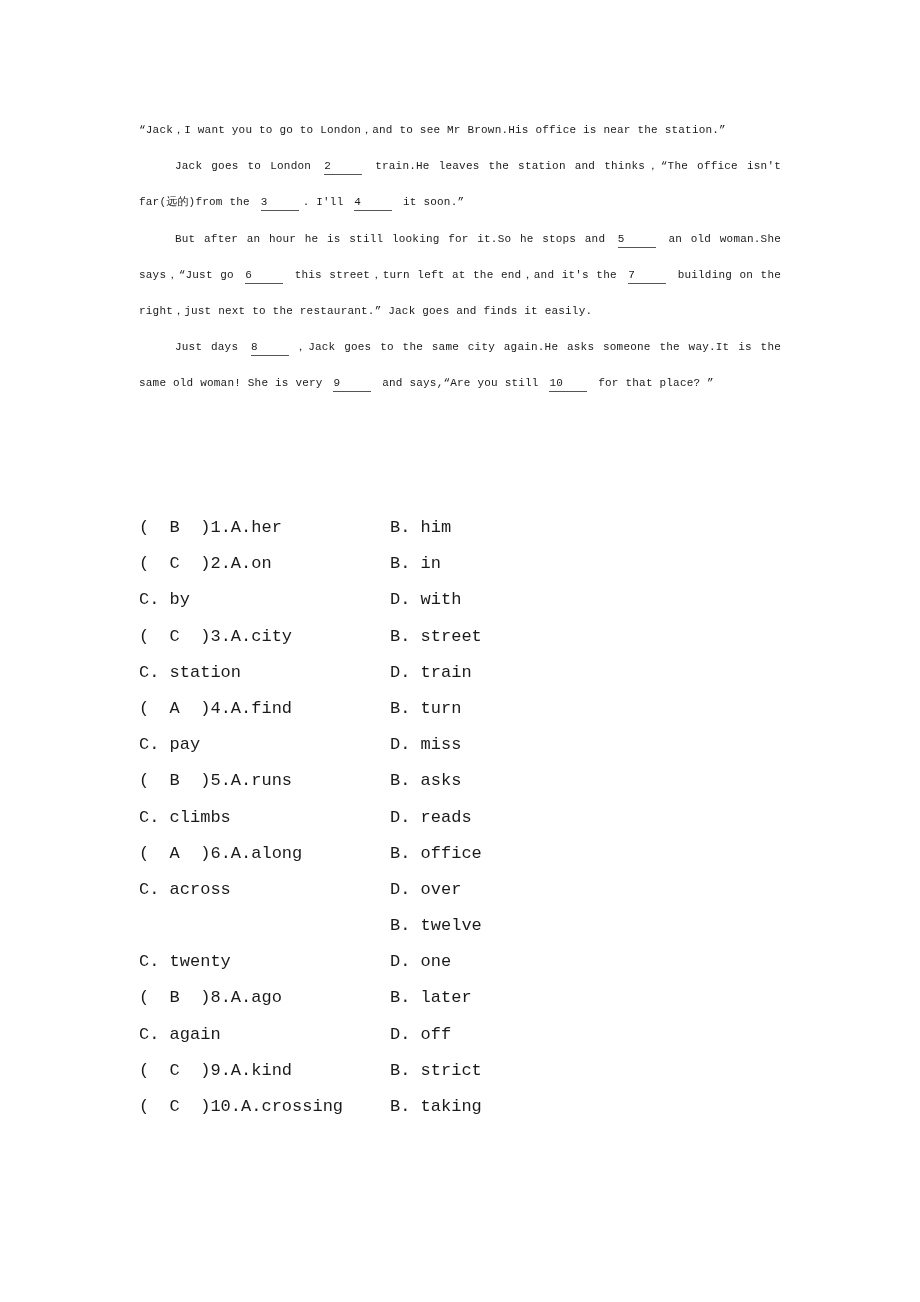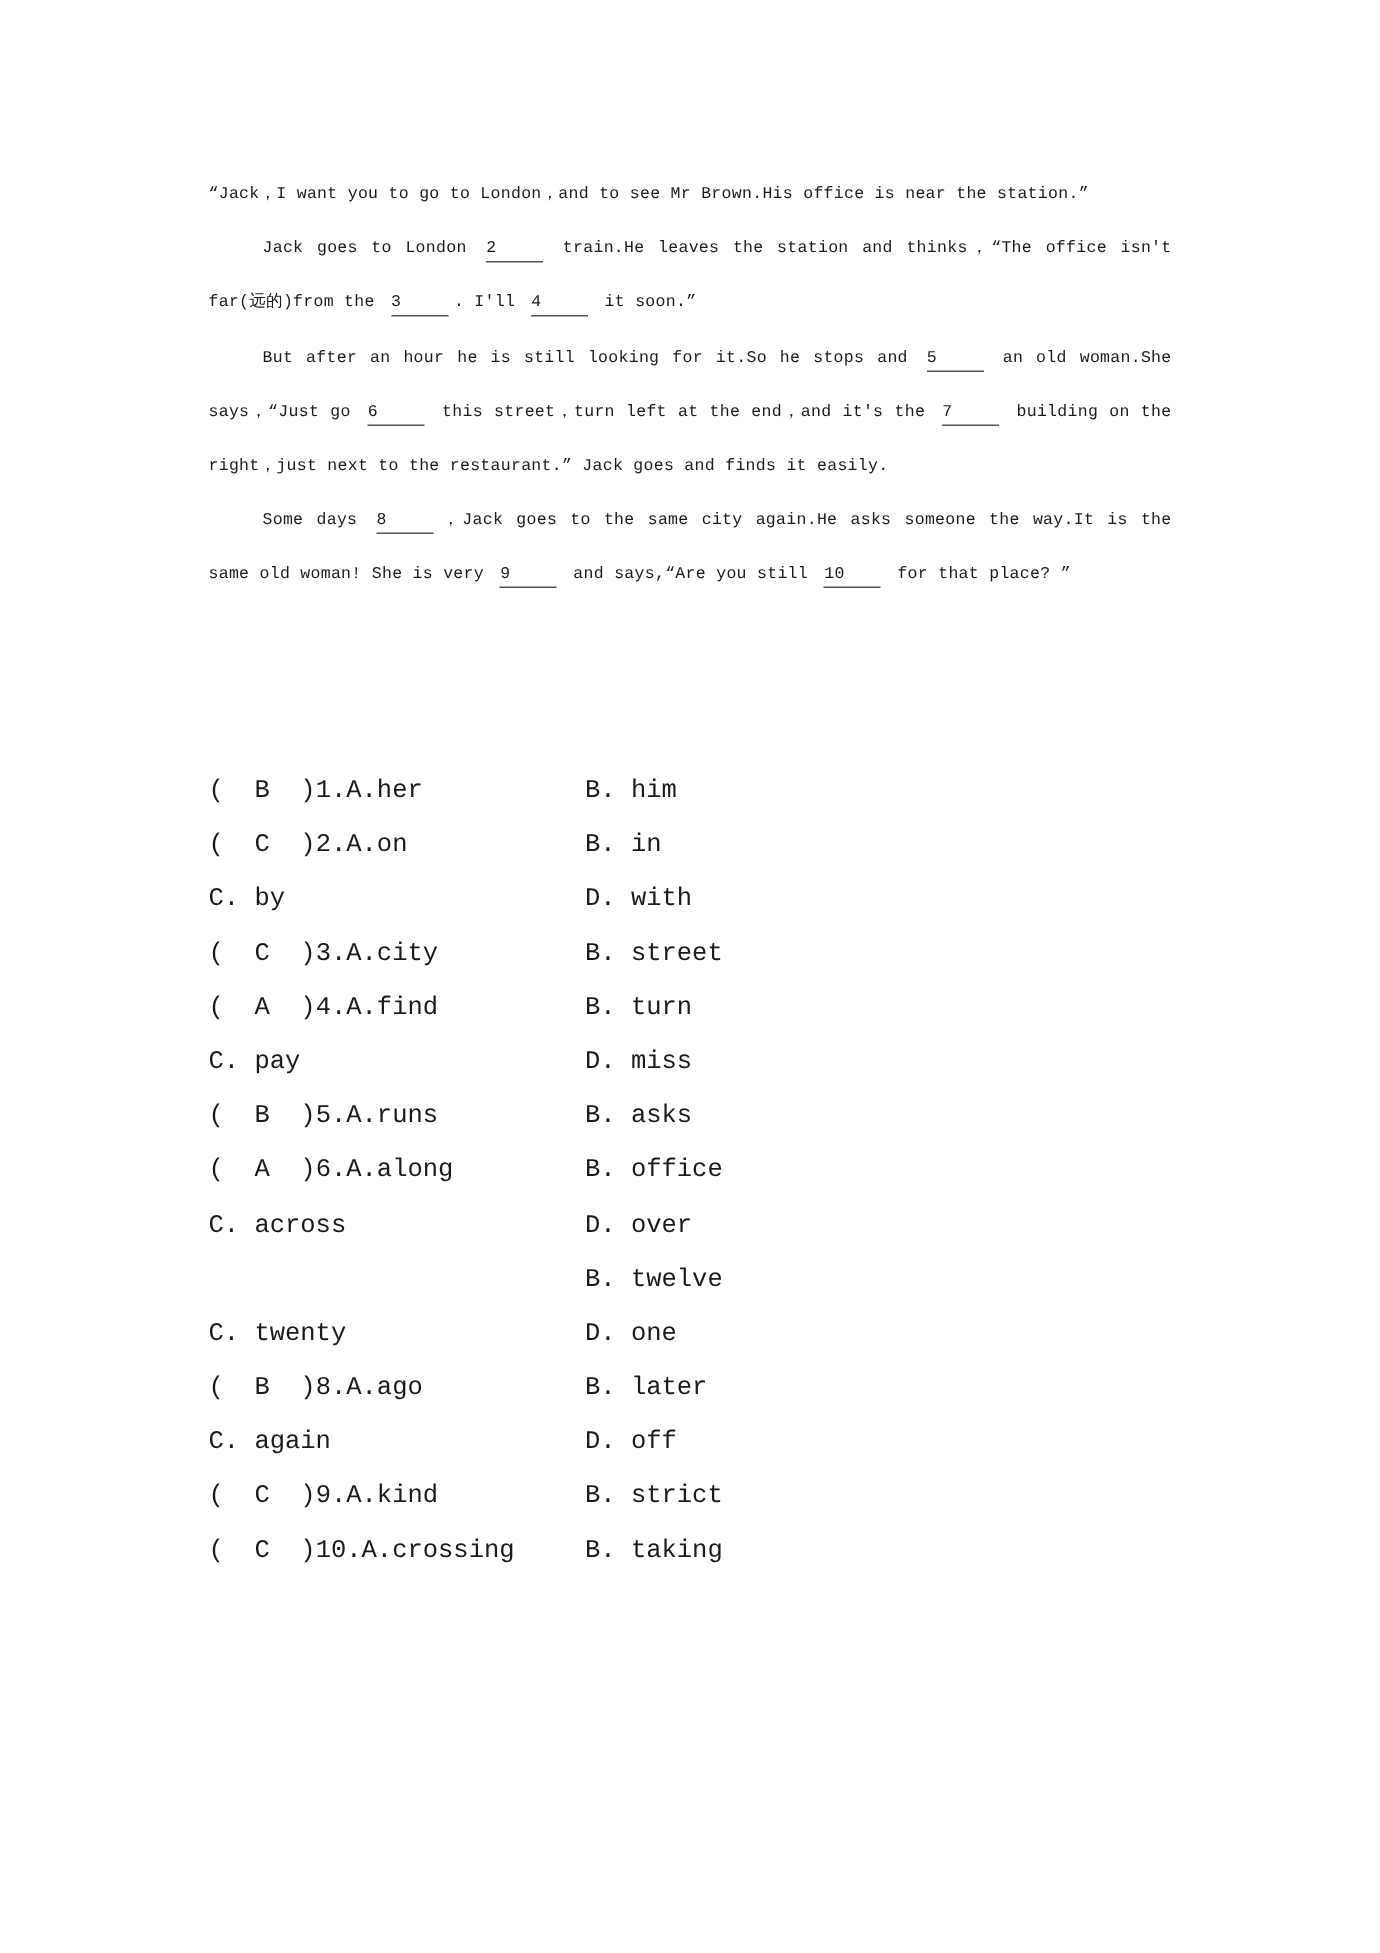--- a/index.html
+++ b/index.html
@@ -71,51 +71,59 @@
 </head>
 <body>
 
 <div class="page">
   <p class="para">“Jack，I want you to go to London，and to see Mr  Brown.His office is near the station.”</p>
 
   <p class="para indent"><span>Jack goes to London </span><span class="blank">2</span><span> train.He leaves the station and thinks，“The office isn't  far(远的)from the </span><span class="blank">3</span><span>. I'll </span><span class="blank">4</span><span> it soon.”</span></p>
 
   <p class="para indent"><span>But after an hour he is still looking for it.So he stops and </span><span class="blank">5</span><span> an old woman.She says，“Just go </span><span class="blank">6</span><span> this street，turn left at the end，and it's the </span><span class="blank">7</span><span> building on the right，just next to the restaurant.” Jack goes and finds it easily.</span></p>
 
-  <p class="para indent"><span>Some days </span><span class="blank">8</span><span>，Jack goes to the same city again.He asks someone the way.It is the same old woman! She is very </span><span class="blank">9</span><span> and says,“Are you still </span><span class="blank">10</span><span> for that place? ”</span></p>
+  <p class="para indent"><span>Just days </span><span class="blank">8</span><span>，Jack goes to the same city again.He asks someone the way.It is the same old woman! She is very </span><span class="blank">9</span><span> and says,“Are you still </span><span class="blank">10</span><span> for that place? ”</span></p>
 </div>
 
 <div class="options" id="options">
     <div class="opt-row">
       <span class="opt-left"><span>(  </span><span>B</span><span>  )</span><span>1</span><span>.A.</span><span>her</span></span>
       <span class="opt-right"><span>B. </span><span>him</span></span>
     </div>
     <div class="opt-row">
       <span class="opt-left"><span>(  </span><span>C</span><span>  )</span><span>2</span><span>.A.</span><span>on</span></span>
       <span class="opt-right"><span>B. </span><span>in</span></span>
     </div>
     <div class="opt-row">
       <span class="opt-left"><span>C. </span><span>by</span></span>
       <span class="opt-right"><span>D. </span><span>with</span></span>
     </div>
     <div class="opt-row">
       <span class="opt-left"><span>(  </span><span>C</span><span>  )</span><span>3</span><span>.A.</span><span>city</span></span>
       <span class="opt-right"><span>B. </span><span>street</span></span>
     </div>
     <div class="opt-row">
+      <span class="opt-left"><span>C. </span><span>station</span></span>
+      <span class="opt-right"><span>D. </span><span>train</span></span>
+    </div>
+    <div class="opt-row">
       <span class="opt-left"><span>(  </span><span>A</span><span>  )</span><span>4</span><span>.A.</span><span>find</span></span>
       <span class="opt-right"><span>B. </span><span>turn</span></span>
     </div>
     <div class="opt-row">
       <span class="opt-left"><span>C. </span><span>pay</span></span>
       <span class="opt-right"><span>D. </span><span>miss</span></span>
     </div>
     <div class="opt-row">
       <span class="opt-left"><span>(  </span><span>B</span><span>  )</span><span>5</span><span>.A.</span><span>runs</span></span>
       <span class="opt-right"><span>B. </span><span>asks</span></span>
+    </div>
+    <div class="opt-row">
+      <span class="opt-left"><span>C. </span><span>climbs</span></span>
+      <span class="opt-right"><span>D. </span><span>reads</span></span>
     </div>
     <div class="opt-row">
       <span class="opt-left"><span>(  </span><span>A</span><span>  )</span><span>6</span><span>.A.</span><span>along</span></span>
       <span class="opt-right"><span>B. </span><span>office</span></span>
     </div>
     <div class="opt-row">
       <span class="opt-left"><span>C. </span><span>across</span></span>
       <span class="opt-right"><span>D. </span><span>over</span></span>
     </div>
     <div class="opt-row">

